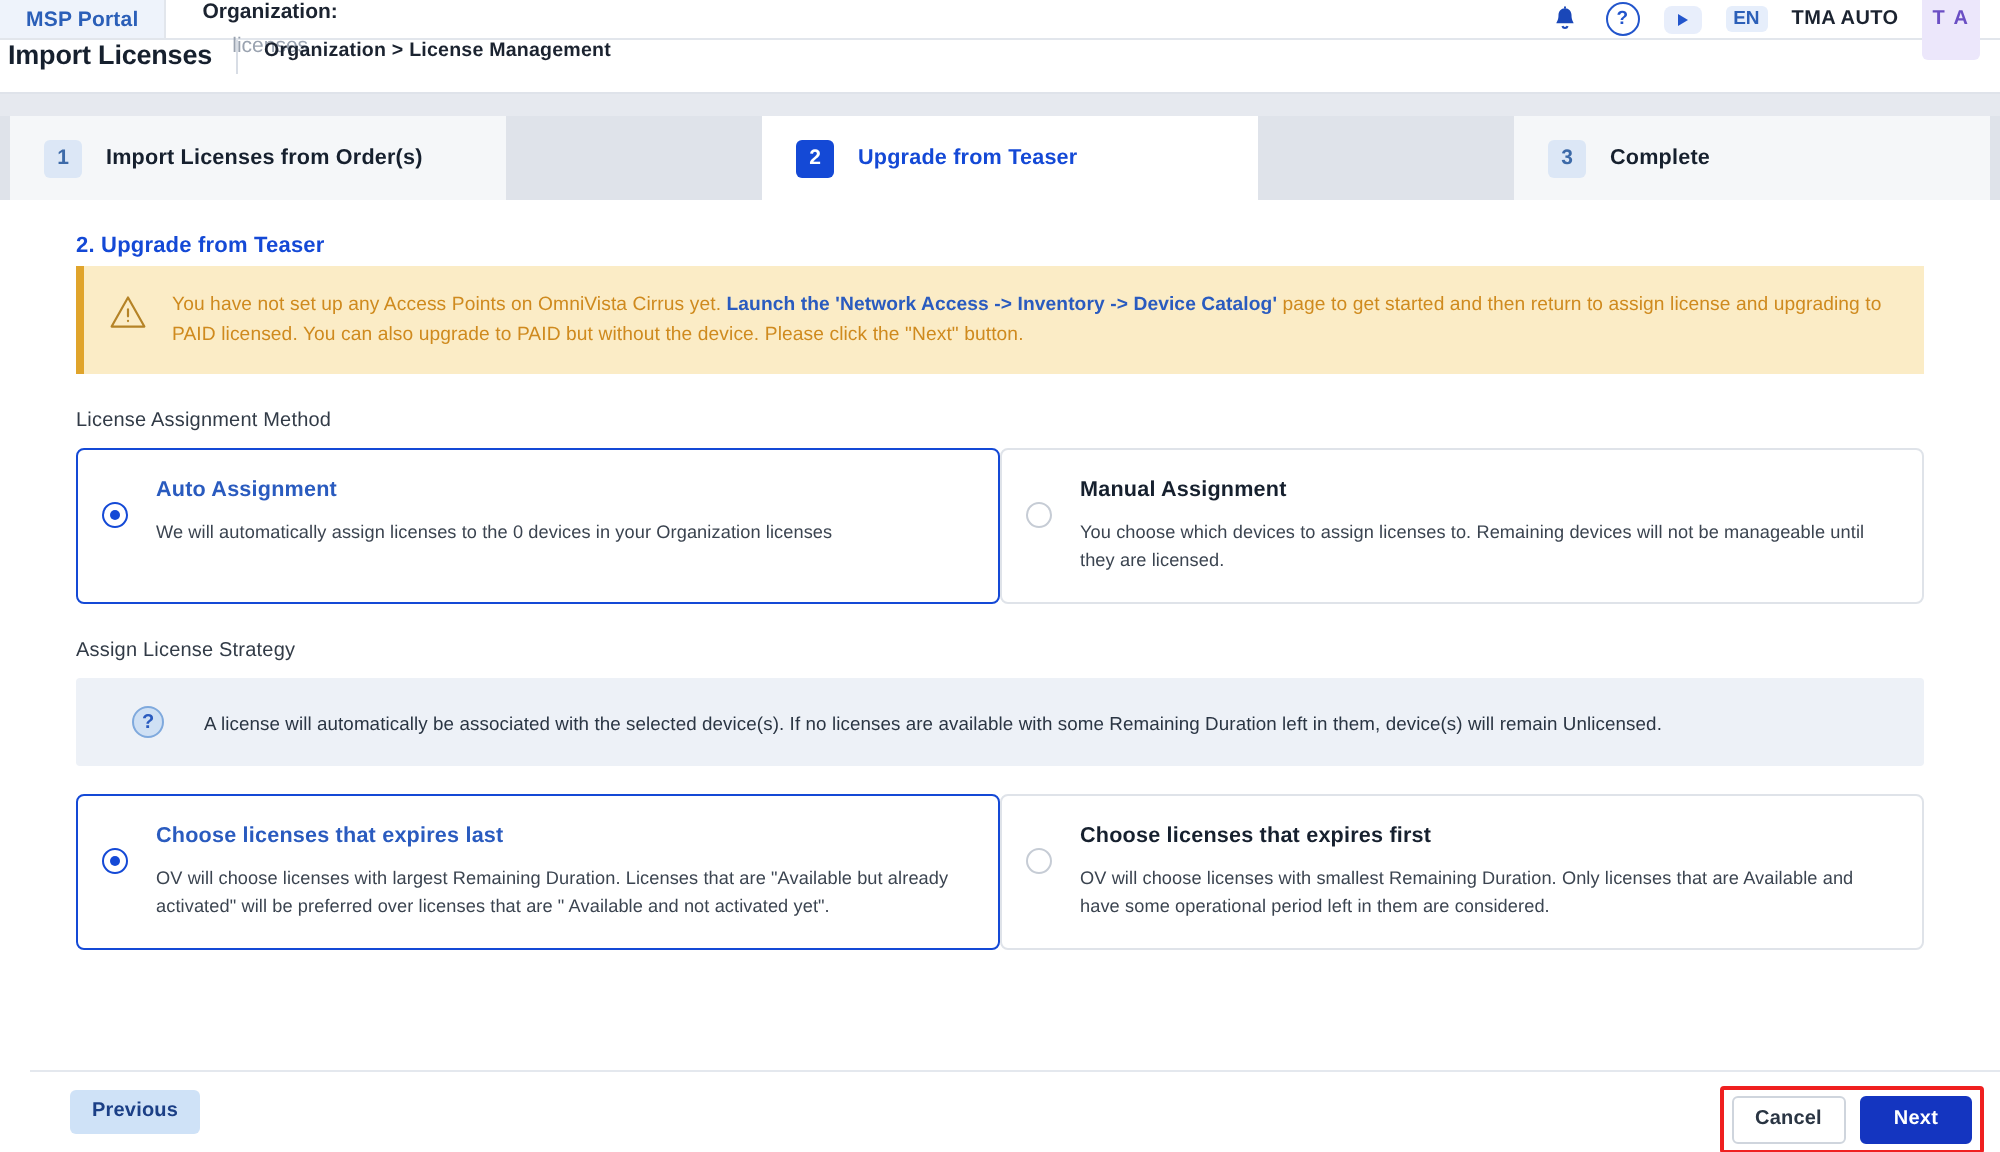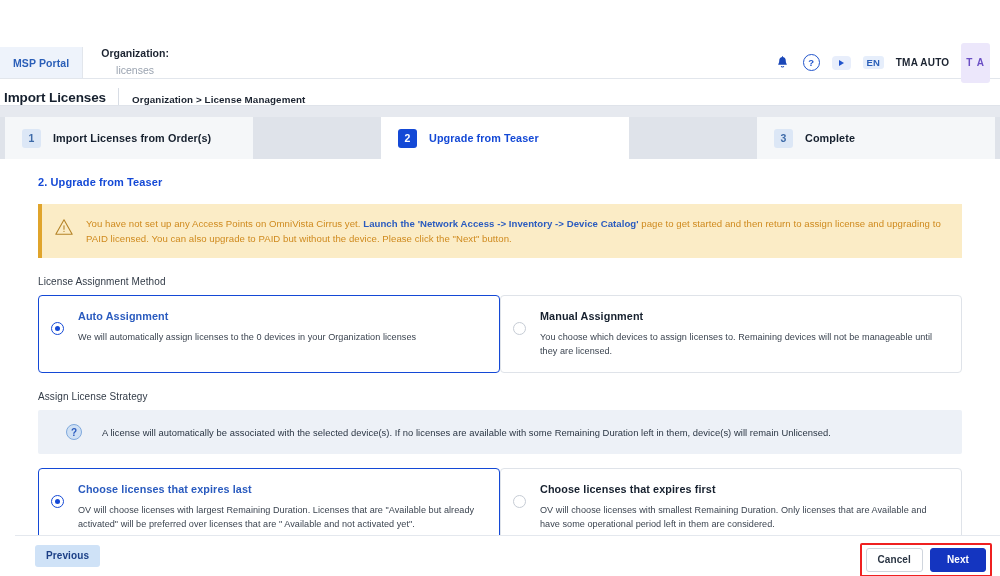--- a/index.html
+++ b/index.html
@@ -12,26 +12,25 @@
   }
   .app {
     position: relative;
     width: 1000px; height: 576px;
     overflow: hidden;
     background: #ffffff;
   }
 
   
   .topbar {
-    height: 32px;
+    height: 20px;
     display: flex;
     align-items: stretch;
     border-bottom: 1px solid #e2e6ec;
     background: #ffffff;
-    margin-top: 47px;
   }
   .msp-tab {
     display: flex; align-items: center;
     padding: 0 13px;
     background: #eef3fb;
     color: #2b5fb8;
     font-size: 10.5px;
     font-weight: bold;
     letter-spacing: .1px;
     border-right: 1px solid #e2e6ec;
@@ -87,21 +86,21 @@
   .avatar {
     background: #ece7fb; color: #6b4fc4;
     font-size: 10px; font-weight: bold;
     padding: 15px 5px; border-radius: 3px;
     letter-spacing: 1px; line-height: 1;
   }
 
   
   .pagehead {
     height: 27px;
-    display: flex; align-items: flex-end;
+    display: flex; align-items: flex-start;
     padding-left: 4px;
     background: #ffffff;
     border-bottom: 1px solid #dfe3ea;
   }
   .page-title {
     font-size: 13.5px; font-weight: bold; color: #16202e;
     padding-right: 12px;
     letter-spacing: -.1px;
   }
   .bc-sep {
@@ -156,21 +155,21 @@
   .content {
     background: #ffffff;
     padding: 0 38px;
     height: 398px;
   }
   .section-title {
     color: #1449d6;
     font-size: 11px;
     font-weight: bold;
     padding-top: 17px;
-    padding-bottom: 16px;
+    padding-bottom: 4px;
     letter-spacing: .1px;
   }
 
   
   .warn {
     background: #fbecc6;
     border-left: 4px solid #e0a42b;
     display: flex;
     align-items: flex-start;
     padding: 12px 14px 12px 12px;

